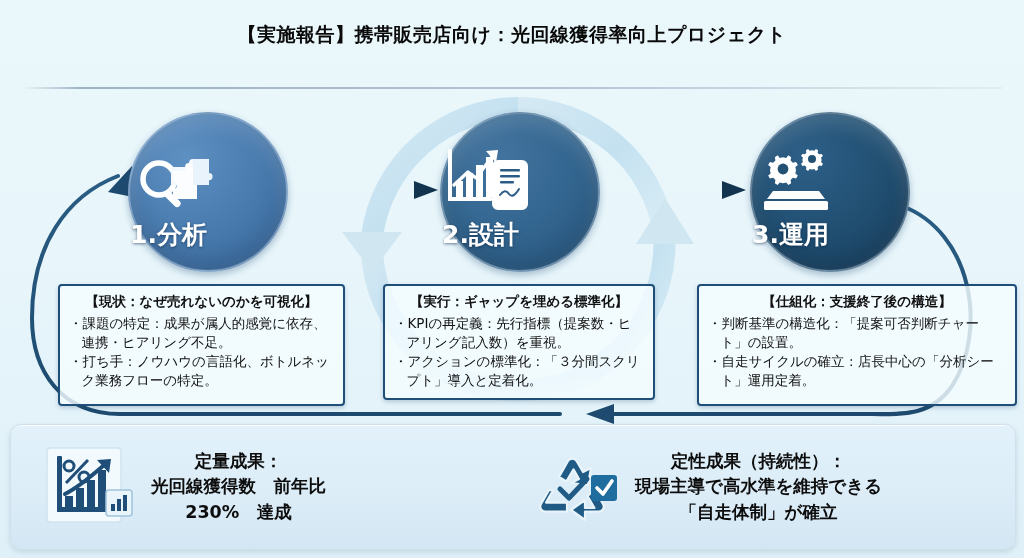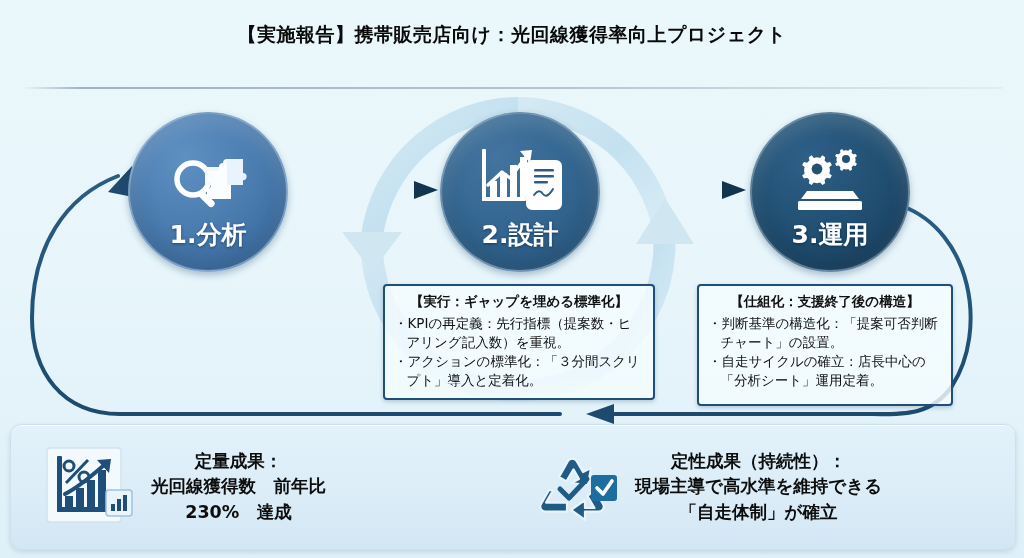--- a/index.html
+++ b/index.html
@@ -52,21 +52,20 @@
     width: 980px; height: 2px;
     background: linear-gradient(90deg, rgba(150,175,195,0) 0%, #9fb3c4 6%, #b4c4d2 55%, rgba(170,190,205,0.15) 100%);
   }
 
   
   .circle {
     position: absolute;
     border-radius: 50%;
     display: flex;
     flex-direction: column;
-    align-items: center;
     justify-content: flex-start;
     box-shadow: 0 3px 7px rgba(30,70,110,0.33), inset 0 -10px 22px rgba(0,0,0,0.13), inset 0 9px 18px rgba(255,255,255,0.16);
     border: 2px solid rgba(255,255,255,0.30);
   }
   .circle .ico {
     margin-top: 26px;
     width: 88px;
     height: 76px;
     display: flex;
     align-items: center;
@@ -114,21 +113,21 @@
     font-size: 13.5px;
     line-height: 1.42;
     color: #111111;
     text-indent: -0.92em;
     padding-left: 0.92em;
     font-family: "DejaVu Sans", "Liberation Sans", sans-serif;
   }
 
   #dbox-1 { left: 58px;  top: 284px; width: 287px; height: 122px; }
   #dbox-2 { left: 383px; top: 284px; width: 272px; height: 116px; }
-  #dbox-3 { left: 697px; top: 284px; width: 256px; height: 122px; }
+  #dbox-3 { left: 697px; top: 284px; width: 320px; height: 122px; }
 
   
   #results-panel {
     position: absolute;
     left: 10px; top: 424px;
     width: 1004px; height: 124px;
     background: linear-gradient(180deg, #e2f1fa 0%, #dcedf8 55%, #d3e6f3 100%);
     border: 1px solid #cfe0ec;
     border-radius: 12px;
     box-shadow: 0 2px 5px rgba(40,80,115,0.16), inset 0 1px 0 rgba(255,255,255,0.85);
@@ -305,20 +304,27 @@
           </g>
 
           <polygon points="20,50 66,50 72,58 14,58"></polygon>
           <rect x="11" y="60" width="64" height="9" rx="1.5"></rect>
         </g>
       </svg>
     </div>
     <div class="clabel">3.運用</div>
   </div>
 
+  <div class="dbox" id="dbox-1">
+    <div class="dbox-title">【現状：なぜ売れないのかを可視化】</div>
+    <ul>
+      <li>・課題の特定：成果が属人的感覚に依存、連携・ヒアリング不足。</li>
+      <li>・打ち手：ノウハウの言語化、ボトルネック業務フローの特定。</li>
+    </ul>
+  </div>
 
   <div class="dbox" id="dbox-2">
     <div class="dbox-title">【実行：ギャップを埋める標準化】</div>
     <ul>
       <li>・KPIの再定義：先行指標（提案数・ヒアリング記入数）を重視。</li>
       <li>・アクションの標準化：「３分間スクリプト」導入と定着化。</li>
     </ul>
   </div>
 
   <div class="dbox" id="dbox-3">

